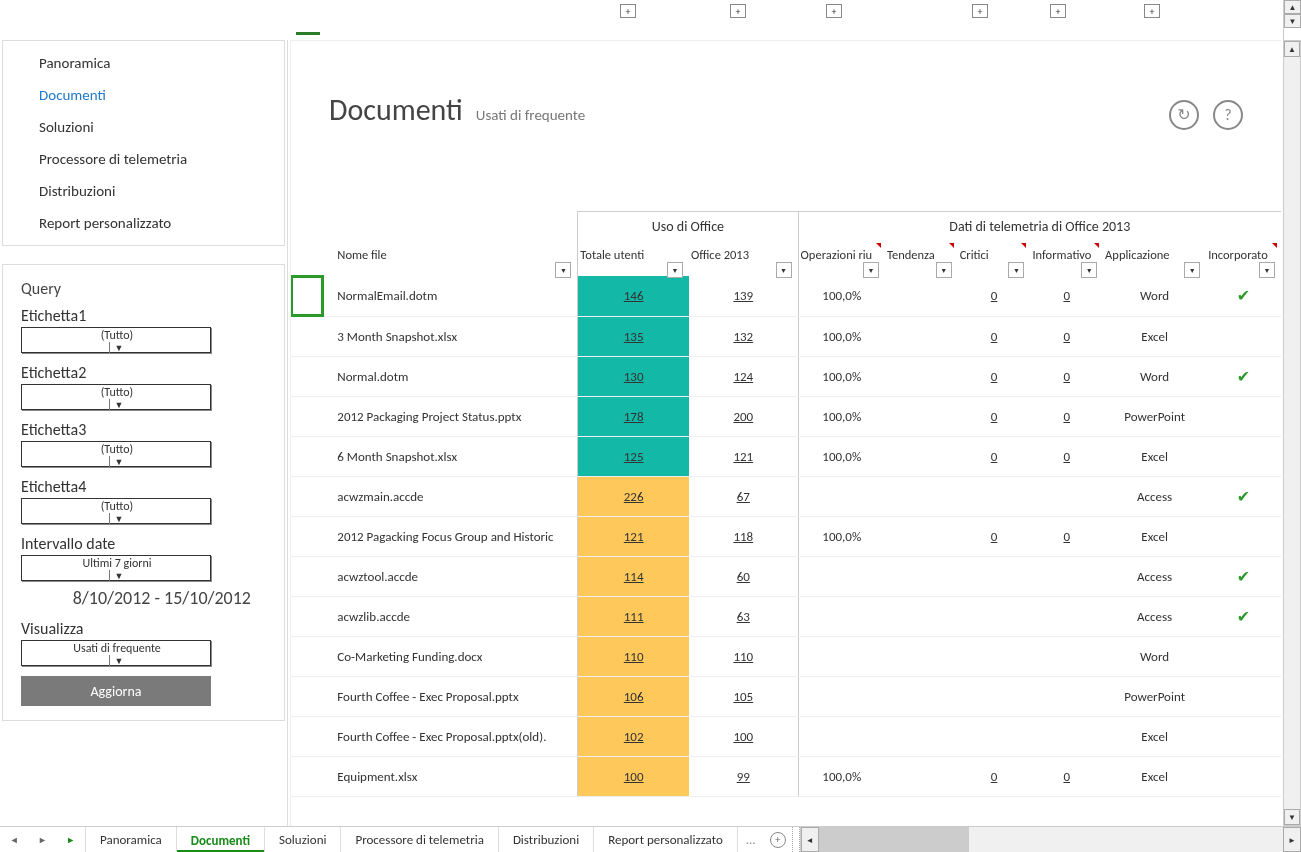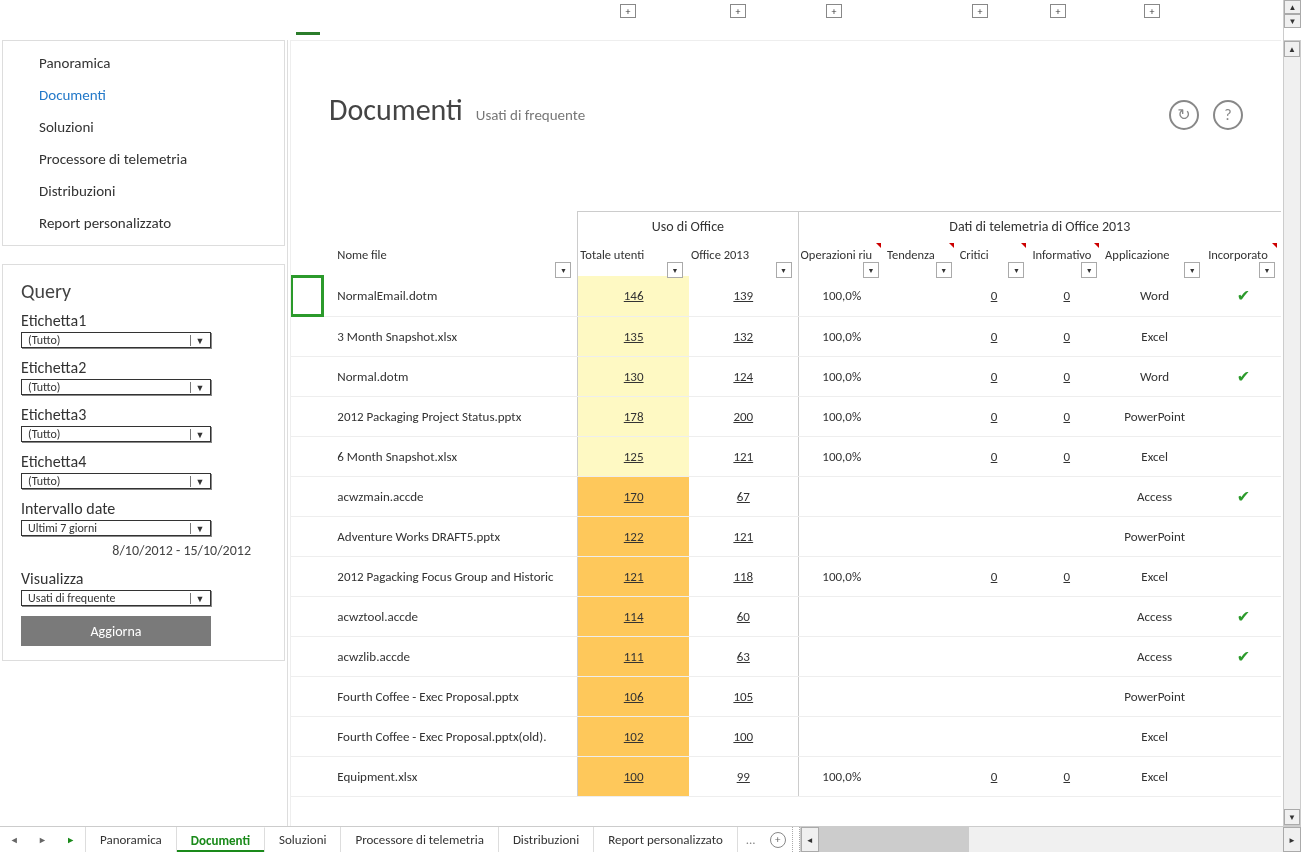--- a/index.html
+++ b/index.html
@@ -15,25 +15,25 @@
 .right-spinner .btn { height: 14px; border: 1px solid #aaa; display:flex; align-items:center; justify-content:center; font-size:8px; background:#f0f0f0; cursor:pointer;}
 
 
 .left-panel { position: absolute; top: 40px; left: 0; width: 288px; bottom: 26px; border-right: 1px solid #ddd; }
 .nav { border: 1px solid #ddd; margin: 0 2px; padding: 6px 0; }
 .nav-item { padding: 7px 36px; font-size: 15px; cursor: pointer; color: #333; }
 .nav-item.active { color: #2379c9; }
 
 
 .query-box { border: 1px solid #ddd; margin: 18px 2px 0 2px; padding: 14px 18px 14px 18px; }
-.query-title { font-size: 20px; color: #444; margin-bottom: 8px; }
+.query-title { font-size: 16px; color: #444; margin-bottom: 8px; }
 .q-label { font-size: 16px; color: #333; margin-top: 4px; margin-bottom: 2px; display:block;}
-.q-select { width: 190px; height: 16px; border: 1px solid #333; box-shadow: 1px 1px 0 #888; display: flex; align-items: center; justify-content: space-between; padding: 0 4px 0 6px; font-size: 12px; margin-bottom: 10px; background:#fff; cursor:pointer;}
+.q-select { width: 190px; height: 26px; border: 1px solid #333; box-shadow: 1px 1px 0 #888; display: flex; align-items: center; justify-content: space-between; padding: 0 4px 0 6px; font-size: 12px; margin-bottom: 10px; background:#fff; cursor:pointer;flex-direction:column;}
 .q-select .caret { width: 16px; text-align: center; border-left: 1px solid #777; font-size: 9px; padding-left:3px;}
-.date-display { text-align: right; width: 230px; font-size: 14px; color: #444; margin-top: -4px; margin-bottom: 10px;}
+.date-display { text-align: right; width: 230px; font-size: 18px; color: #444; margin-top: -4px; margin-bottom: 10px;}
 .refresh-btn { width: 190px; height: 30px; background: #7a7a7a; color: #fff; display:flex; align-items:center; justify-content:center; font-size:14px; cursor:pointer; margin-top: 6px;}
 .last-updated { text-align: right; width: 230px; font-size: 13px; color: #333; margin-top: 8px; line-height: 1.3em; }
 
 
 .content { position: absolute; top: 40px; left: 290px; right: 20px; bottom: 26px; overflow: hidden; border-top:1px solid #eee; border-left:1px solid #eee;}
 .page-header { padding: 50px 38px 26px 38px; display: flex; align-items: baseline; justify-content: space-between;}
 .page-title { font-size: 30px; font-weight: 300; color: #444; }
 .page-subtitle { font-size: 15px; font-weight: 300; color: #777; margin-left: 10px;}
 .icon-btns { display:flex; gap:14px;}
 .round-btn { width: 30px; height: 30px; border: 2px solid #888; border-radius: 50%; display:flex; align-items:center; justify-content:center; color:#888; font-size:16px; cursor:pointer; }
@@ -53,21 +53,21 @@
 .col-o2013 { width: 108px; }
 .col-op { width: 86px; border-left:1px solid #ccc;}
 .col-tend { width: 72px; }
 .col-crit { width: 72px; }
 .col-info { width: 72px; }
 .col-app { width: 102px; }
 .col-inc { width: 74px; }
 
 tbody tr td { height: 40px; font-size: 13px; text-align: center; border-bottom: 1px solid #eee; }
 tbody tr td.name { text-align: left; padding-left: 14px; white-space: nowrap; overflow: hidden; }
-tbody tr td.tot { background: #fef9c3; }
+tbody tr td.tot { background: #14b8a6; }
 tbody tr td.tot.lighter { background: #fec85b; }
 tbody tr td a { color: #333; text-decoration: underline; }
 .chk { color: #2b9a2b; font-size: 16px; }
 
 
 .cur-cell { outline: 3px solid #2b9a2b; outline-offset: -2px; }
 
 
 .bottom-bar { position: absolute; bottom: 0; left: 0; right: 0; height: 26px; border-top: 1px solid #ccc; background: #fff; display: flex; align-items: stretch;}
 .nav-arrows { width: 86px; display: flex; align-items:center; justify-content:space-around; border-right:1px solid #ddd; font-size:9px; color:#666;}
@@ -265,40 +265,28 @@
             <td>100,0%</td>
             <td></td>
             <td><a>0</a></td>
             <td><a>0</a></td>
             <td>Excel</td>
             <td></td>
           </tr>
           <tr>
             <td></td>
             <td class="name">acwzmain.accde</td>
-            <td class="tot lighter"><a>170</a></td>
+            <td class="tot lighter"><a>226</a></td>
             <td><a>67</a></td>
             <td></td>
             <td></td>
             <td></td>
             <td></td>
             <td>Access</td>
             <td><span class="chk">✔</span></td>
-          </tr>
-          <tr>
-            <td></td>
-            <td class="name">Adventure Works DRAFT5.pptx</td>
-            <td class="tot lighter"><a>122</a></td>
-            <td><a>121</a></td>
-            <td></td>
-            <td></td>
-            <td></td>
-            <td></td>
-            <td>PowerPoint</td>
-            <td></td>
           </tr>
           <tr>
             <td></td>
             <td class="name">2012 Pagacking Focus Group and Historic</td>
             <td class="tot lighter"><a>121</a></td>
             <td><a>118</a></td>
             <td>100,0%</td>
             <td></td>
             <td><a>0</a></td>
             <td><a>0</a></td>
@@ -321,20 +309,32 @@
             <td></td>
             <td class="name">acwzlib.accde</td>
             <td class="tot lighter"><a>111</a></td>
             <td><a>63</a></td>
             <td></td>
             <td></td>
             <td></td>
             <td></td>
             <td>Access</td>
             <td><span class="chk">✔</span></td>
+          </tr>
+          <tr>
+            <td></td>
+            <td class="name">Co-Marketing Funding.docx</td>
+            <td class="tot lighter"><a>110</a></td>
+            <td><a>110</a></td>
+            <td></td>
+            <td></td>
+            <td></td>
+            <td></td>
+            <td>Word</td>
+            <td></td>
           </tr>
           <tr>
             <td></td>
             <td class="name">Fourth Coffee - Exec Proposal.pptx</td>
             <td class="tot lighter"><a>106</a></td>
             <td><a>105</a></td>
             <td></td>
             <td></td>
             <td></td>
             <td></td>

